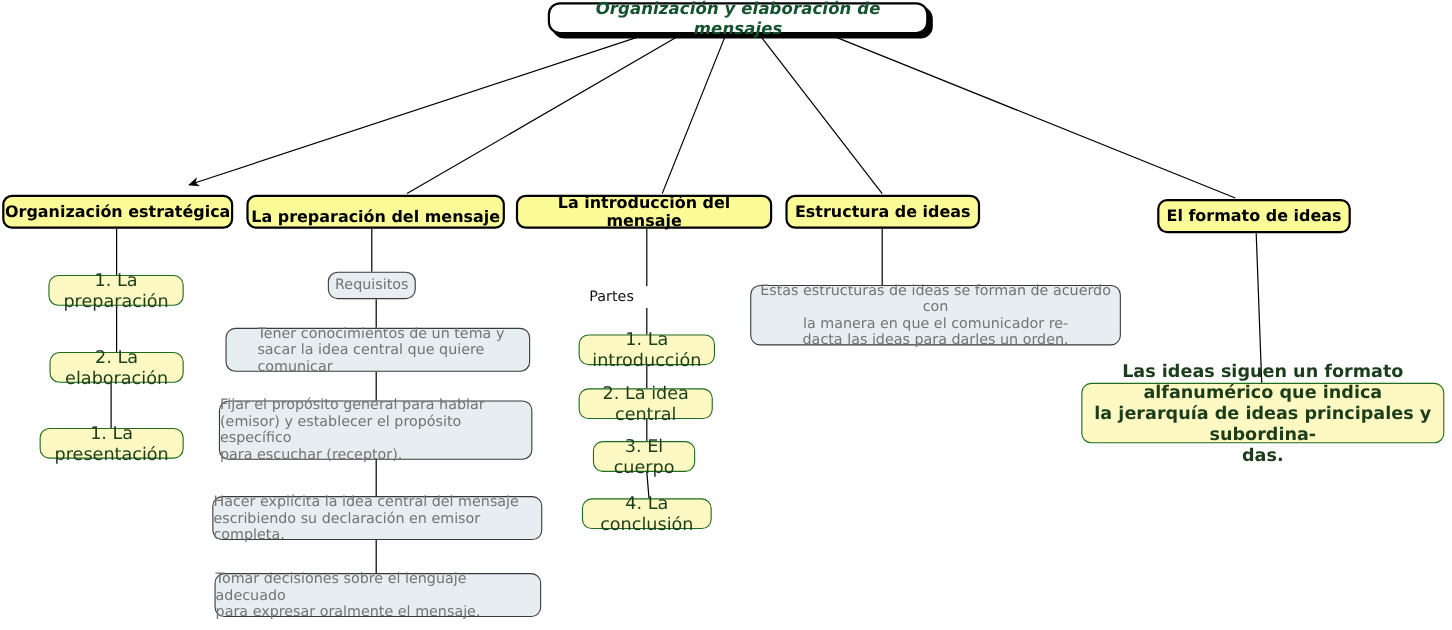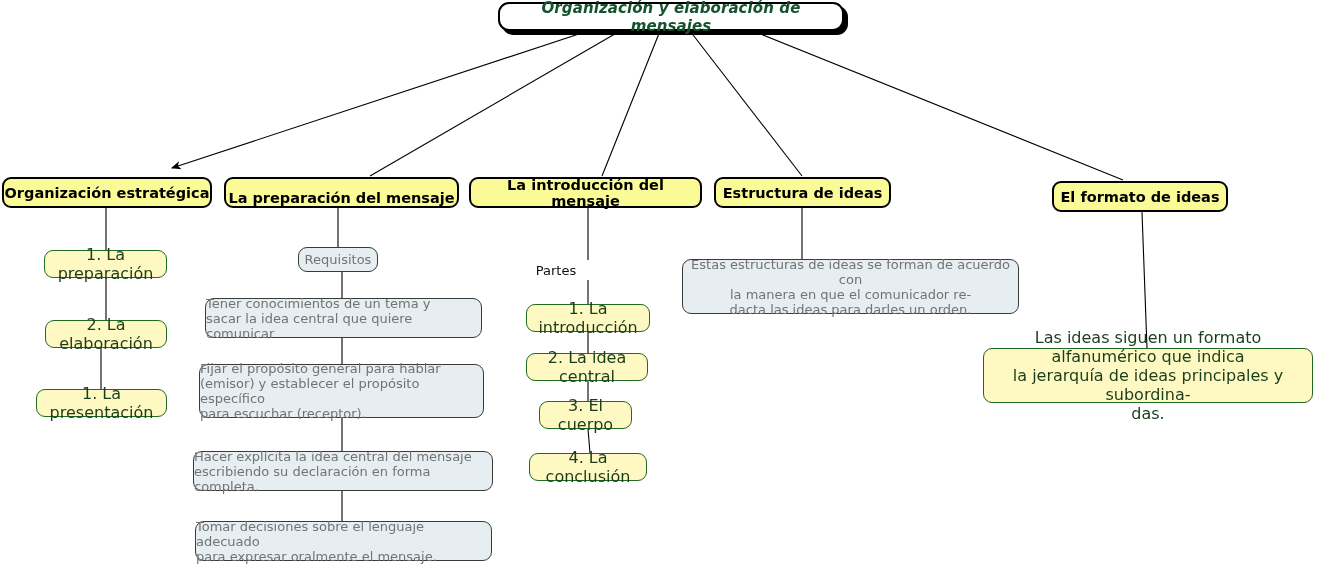--- a/index.html
+++ b/index.html
@@ -144,32 +144,32 @@
       </div>
       <div class="node green" style="left: 36px; top: 389px; width: 131px; height: 28px;">
         <span>1. La presentación</span>
       </div>
       <div class="node yellow" style="left: 224px; top: 177px; width: 235px; height: 31px; align-items: flex-end;">
         <span>La preparación del mensaje</span>
       </div>
       <div class="node grey" style="left: 298px; top: 247px; width: 80px; height: 25px;">
         <span>Requisitos</span>
       </div>
-      <div class="node grey left" style="left: 205px; top: 298px; width: 277px; height: 40px;">
+      <div class="node grey left" style="left: 205px; top: 298px; width: 277px; height: 40px; padding-left: 28px;">
         <span>Tener conocimientos de un tema y
 sacar la idea central que quiere comunicar</span>
       </div>
       <div class="node grey left" style="left: 199px; top: 364px; width: 285px; height: 54px;">
         <span>Fijar el propósito general para hablar
 (emisor) y establecer el propósito específico
 para escuchar (receptor).</span>
       </div>
       <div class="node grey left" style="left: 193px; top: 451px; width: 300px; height: 40px;">
         <span>Hacer explícita la idea central del mensaje
-escribiendo su declaración en forma completa.</span>
+escribiendo su declaración en emisor completa.</span>
       </div>
       <div class="node grey left" style="left: 195px; top: 521px; width: 297px; height: 40px;">
         <span>Tomar decisiones sobre el lenguaje adecuado
 para expresar oralmente el mensaje.</span>
       </div>
       <div class="node yellow" style="left: 469px; top: 177px; width: 233px; height: 31px;">
         <span>La introducción del mensaje</span>
       </div>
       <div class="node bare" style="left: 524px; top: 260px; width: 64px; height: 20px;">
         <span>Partes</span>
@@ -190,20 +190,20 @@
         <span>Estructura de ideas</span>
       </div>
       <div class="node grey" style="left: 682px; top: 259px; width: 337px; height: 55px;">
         <span>Estas estructuras de ideas se forman de acuerdo con
 la manera en que el comunicador re-
 dacta las ideas para darles un orden.</span>
       </div>
       <div class="node yellow" style="left: 1052px; top: 181px; width: 176px; height: 31px;">
         <span>El formato de ideas</span>
       </div>
-      <div class="node green" style="left: 983px; top: 348px; width: 330px; height: 55px;">
+      <div class="node green" style="left: 983px; top: 348px; width: 330px; height: 55px; font-weight: bold;">
         <span>Las ideas siguen un formato alfanumérico que indica
 la jerarquía de ideas principales y subordina-
 das.</span>
       </div>
     </div>
 
 </div>
 
 </body></html>

